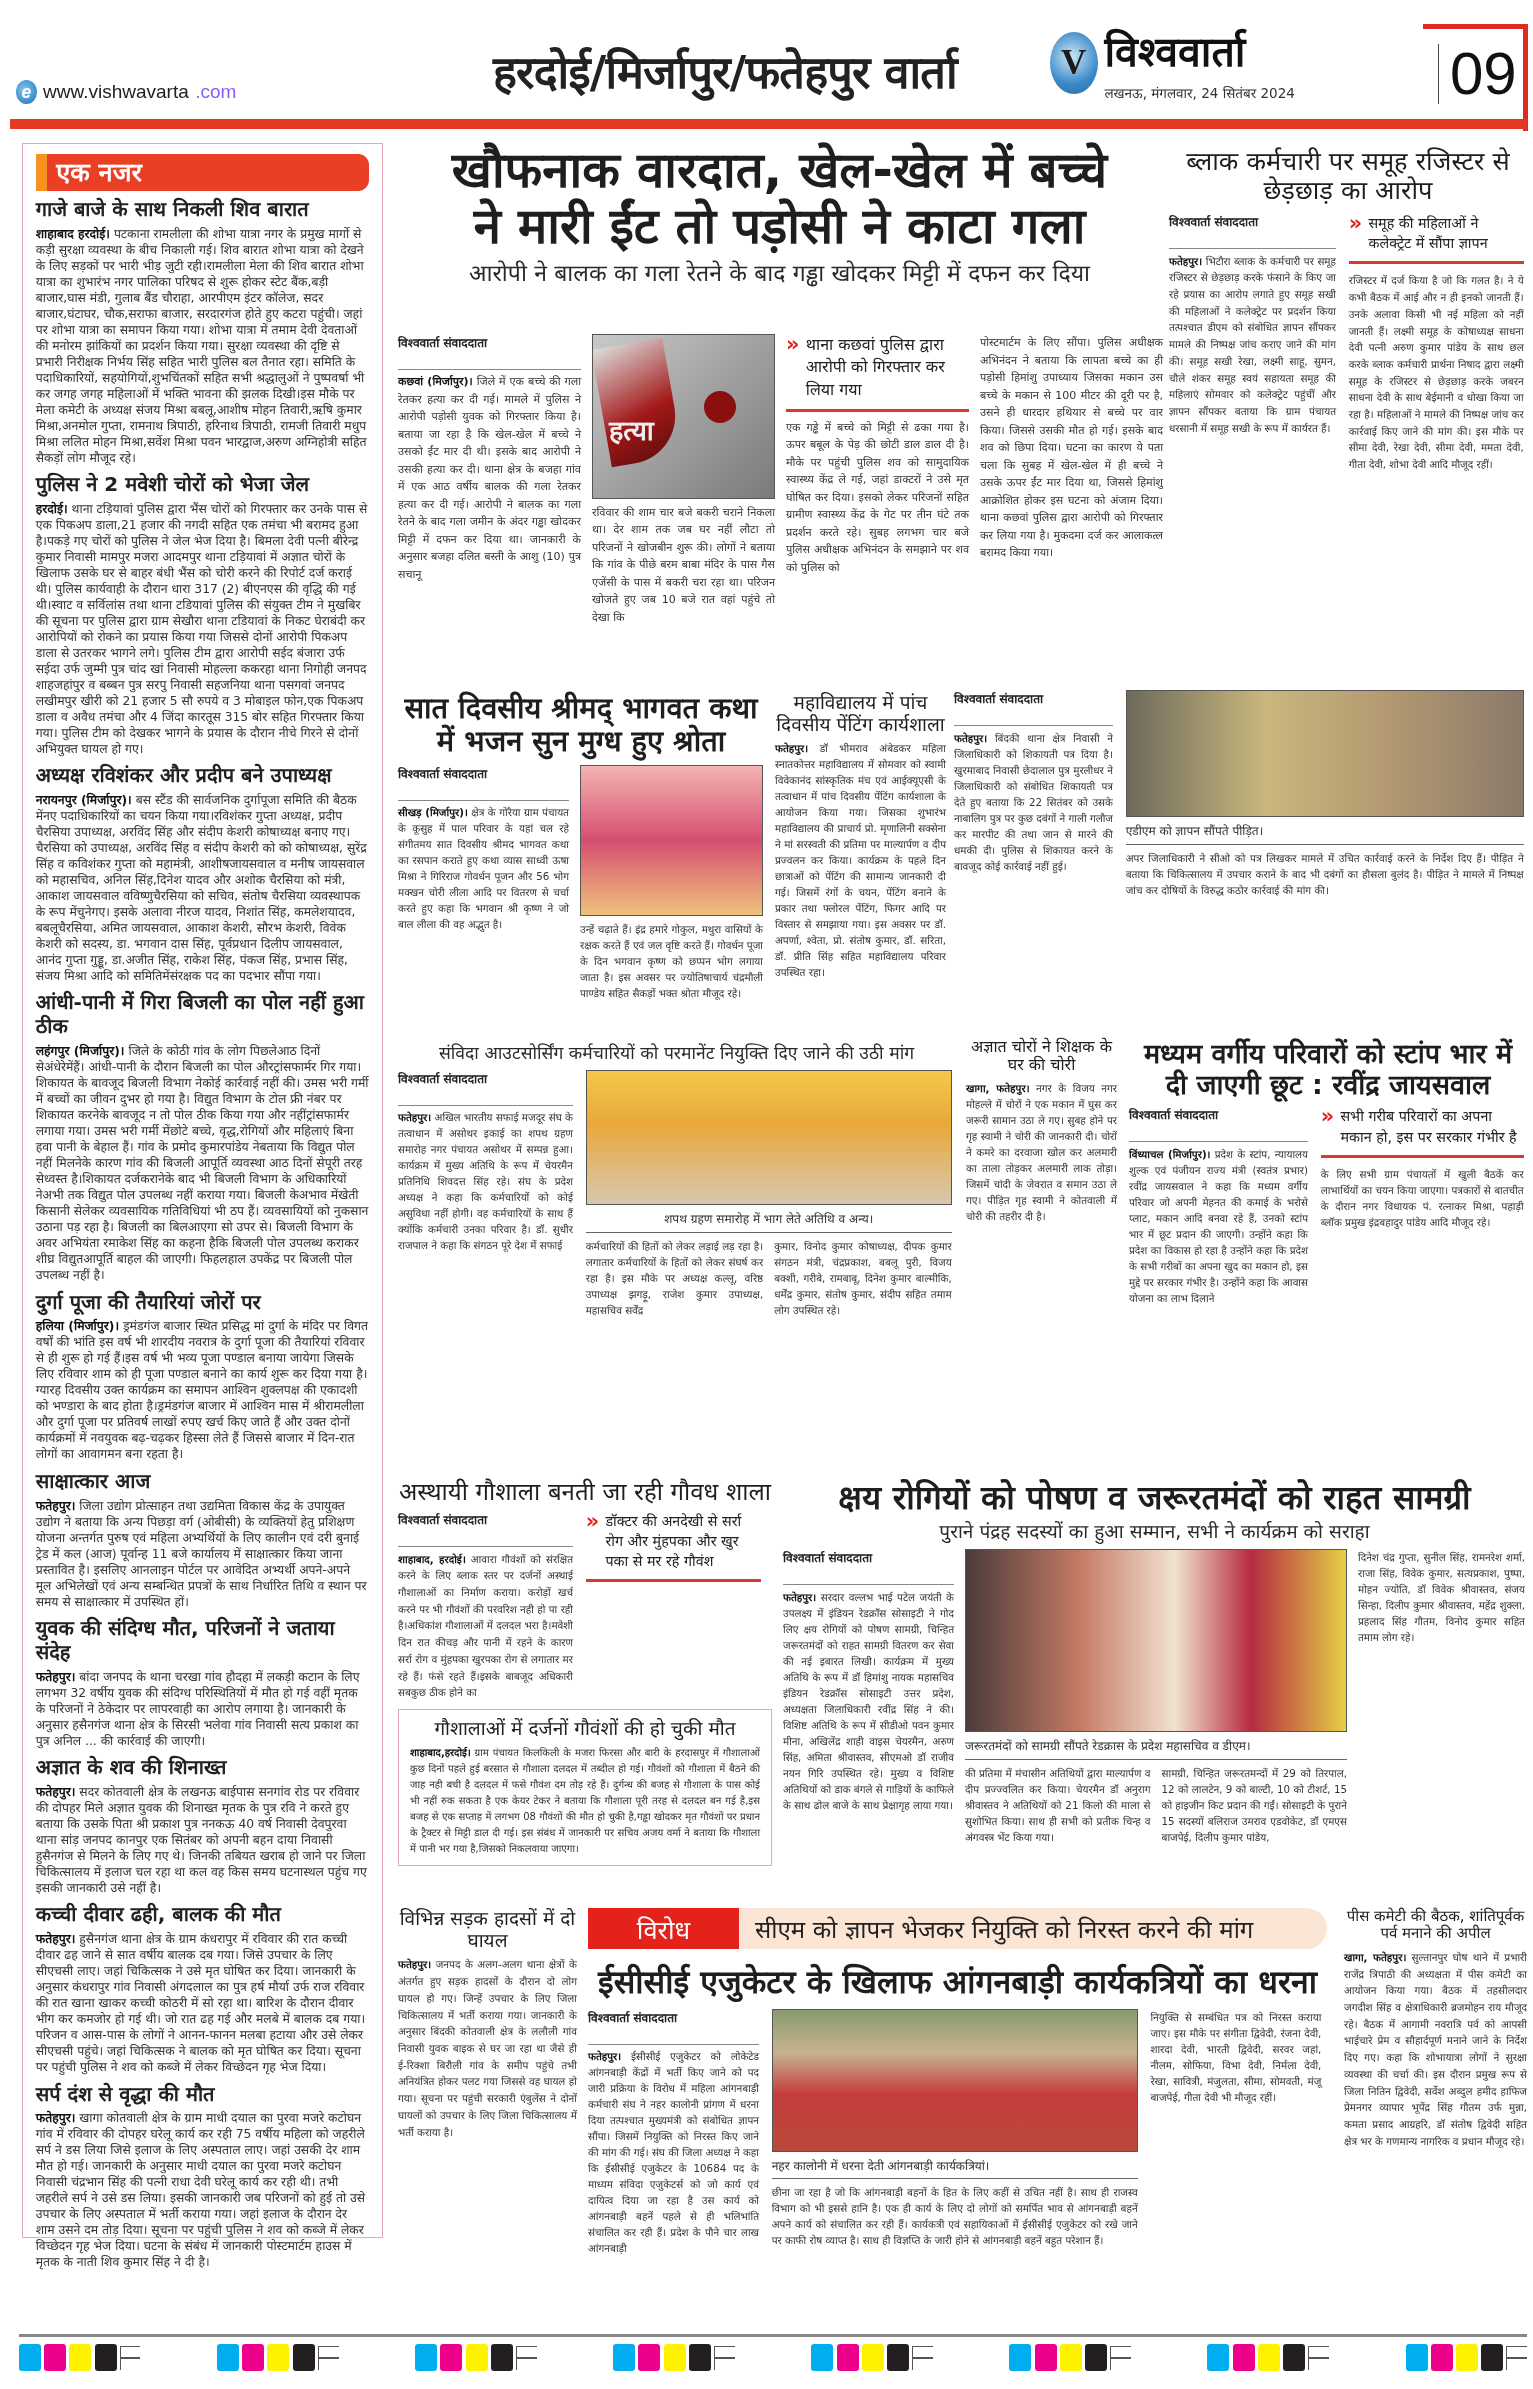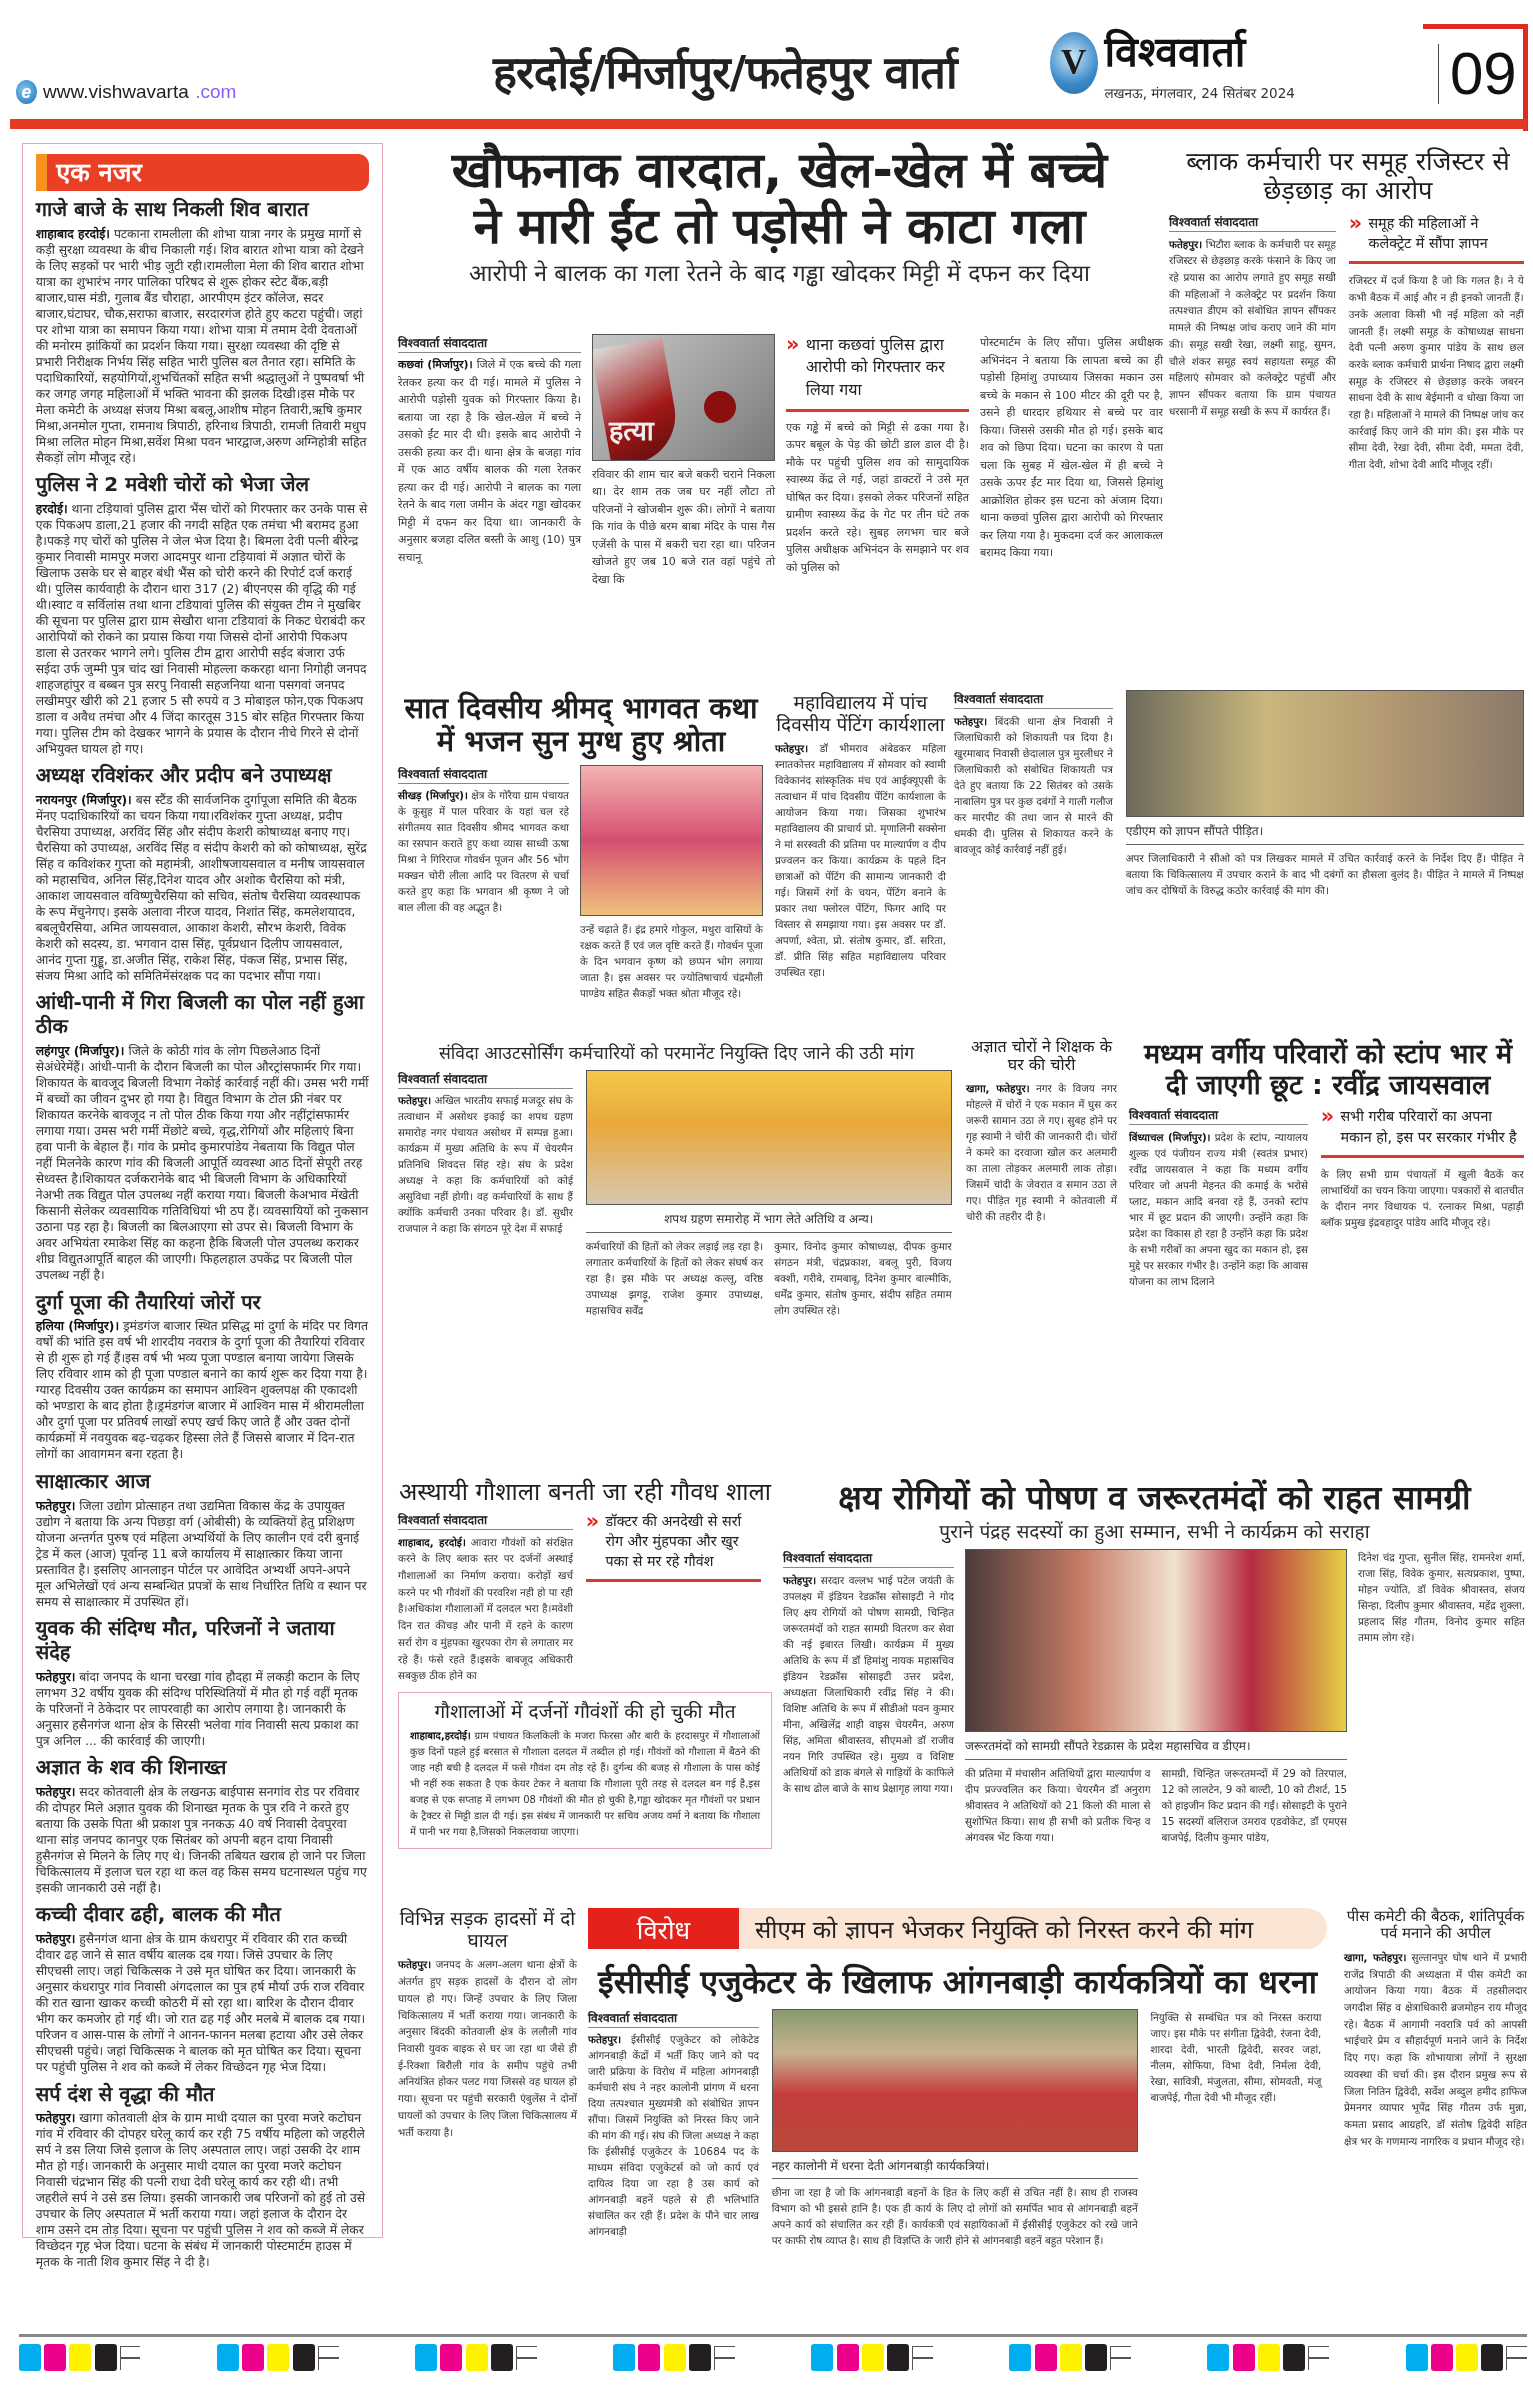--- a/index.html
+++ b/index.html
@@ -19,21 +19,21 @@
   .red-bar { left: 9.5px; top: 119px; width: 1517px; height: 9.5px; background: #e53a22; }
 
   .sidebar { left: 22px; top: 143px; width: 361px; height: 2095px; border: 1.6px solid #e7a9b3; padding: 9.5px 12.7px; }
   .ek-nazar { height: 37px; background: #ea3f25; border-radius: 0 11px 11px 0; border-left: 11px solid #f7921e; color: #fff; font-size: 25.4px; font-weight: bold; padding-left: 9.5px; line-height: 37px; }
   .sb-head { font-size: 20px; font-weight: bold; color: #222; margin: 6.4px 0 4.8px; line-height: 1.2; }
   .sb-body { font-size: 12.3px; line-height: 16px; color: #333; text-align: left; }
   .sb-body b { color: #111; }
 
   .headline { font-weight: bold; color: #1e1e1e; line-height: 1.15; font-family: "DejaVu Sans", sans-serif; }
   .subhead { color: #2a2a2a; line-height: 1.2; }
-  .byline { font-size: 12px; font-weight: bold; color: #222; border-bottom: 1.6px solid #888; padding-bottom: 1px; margin-bottom: 3.2px; }
+  .byline { font-size: 12px; font-weight: bold; color: #222; border-bottom: 1.6px solid #888; padding-bottom: 18px; margin-bottom: 3.2px; }
   .col-text { font-size: 11px; line-height: 17.5px; color: #333; text-align: justify; }
   .col-text b { color: #111; }
   .pull { display: flex; gap: 6.4px; font-size: 16px; line-height: 1.4; color: #222; border-bottom: 3.2px solid #d93a2e; padding-bottom: 8px; }
   .pull .chev { color: #e2231a; font-weight: bold; font-size: 20.7px; line-height: 1; }
   .photo { border: 0.8px solid #555; overflow: hidden; position: relative; }
   .caption { font-size: 12px; color: #333; padding: 4.8px 0; border-bottom: 1.6px solid #666; }
 
   .virodh { left: 588px; top: 1908px; width: 739px; height: 41px; display: flex; border-radius: 0 20.7px 20.7px 0; overflow: hidden; }
   .virodh .tag { width: 151px; background: #e4221b; color: #fff; font-size: 25.4px; display: flex; align-items: center; justify-content: center; }
   .virodh .text { flex: 1; background: #fbe6d5; font-size: 24px; color: #222; display: flex; align-items: center; padding-left: 16px; }
@@ -114,21 +114,21 @@
   <div class="headline" style="font-size:49px; text-align:center;">खौफनाक वारदात, खेल-खेल में बच्चे</div>
   <div class="headline" style="font-size:49px; text-align:center;">ने मारी ईंट तो पड़ोसी ने काटा गला</div>
   <div class="subhead" style="font-size:23px; text-align:center; margin-top:4.8px;">आरोपी ने बालक का गला रेतने के बाद गड्ढा खोदकर मिट्टी में दफन कर दिया</div>
 </div>
 <div class="abs" style="left:398px; top:334px; width:763px; height:350px; display:grid; grid-template-columns: 183px 183px 183px 183px; gap:11px;">
   <div>
     <div class="byline">विश्ववार्ता संवाददाता</div>
     <div class="col-text"><b>कछवां (मिर्जापुर)।</b> <span>जिले में एक बच्चे की गला रेतकर हत्या कर दी गई। मामले में पुलिस ने आरोपी पड़ोसी युवक को गिरफ्तार किया है। बताया जा रहा है कि खेल-खेल में बच्चे ने उसको ईंट मार दी थी। इसके बाद आरोपी ने उसकी हत्या कर दी। थाना क्षेत्र के बजहा गांव में एक आठ वर्षीय बालक की गला रेतकर हत्या कर दी गई। आरोपी ने बालक का गला रेतने के बाद गला जमीन के अंदर गड्ढा खोदकर मिट्टी में दफन कर दिया था। जानकारी के अनुसार बजहा दलित बस्ती के आशु (10) पुत्र सचानू</span></div>
   </div>
   <div>
-    <div class="photo" style="height:127px; background:linear-gradient(135deg,#c9c9c9,#7a7a7a);">
+    <div class="photo" style="height:165px; background:linear-gradient(135deg,#c9c9c9,#7a7a7a);">
       <div style="position:absolute; left:8px; top:8px; width:72px; height:119px; background:linear-gradient(160deg,#ddd,#a31818 60%,#5c0d0d); border-radius:0 0 48px 0; transform:rotate(-10deg);"></div>
       <div style="position:absolute; left:16px; top:76px; font-size:27px; color:#eee; font-weight:bold;">हत्या</div>
       <div style="position:absolute; left:111px; top:56px; width:32px; height:32px; border-radius:50%; background:#8a1010;"></div>
     </div>
     <div class="col-text" style="margin-top:4.8px;">रविवार की शाम चार बजे बकरी चराने निकला था। देर शाम तक जब घर नहीं लौटा तो परिजनों ने खोजबीन शुरू की। लोगों ने बताया कि गांव के पीछे बरम बाबा मंदिर के पास गैस एजेंसी के पास में बकरी चरा रहा था। परिजन खोजते हुए जब 10 बजे रात वहां पहुंचे तो देखा कि</div>
   </div>
   <div>
     <div class="pull">
       <span class="chev">»</span>
       <span>थाना कछवां पुलिस द्वारा आरोपी को गिरफ्तार कर लिया गया</span>

